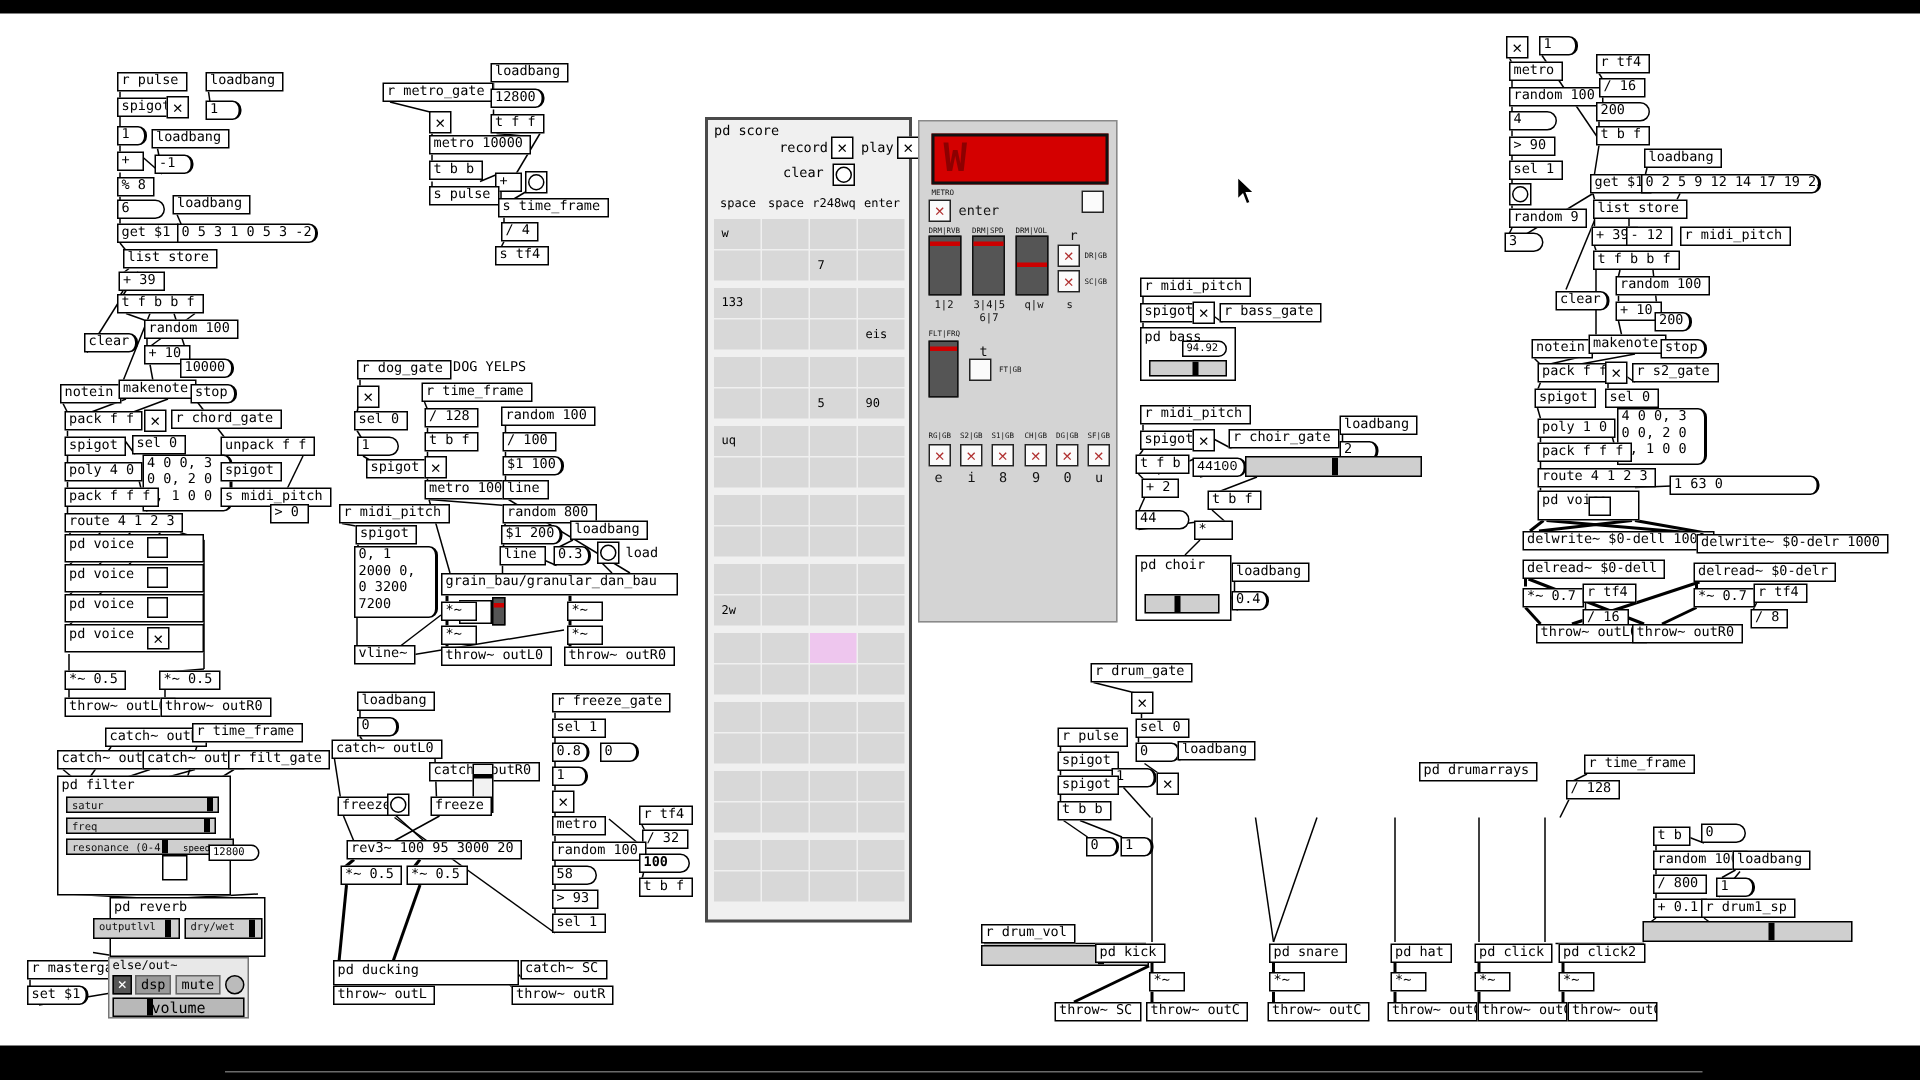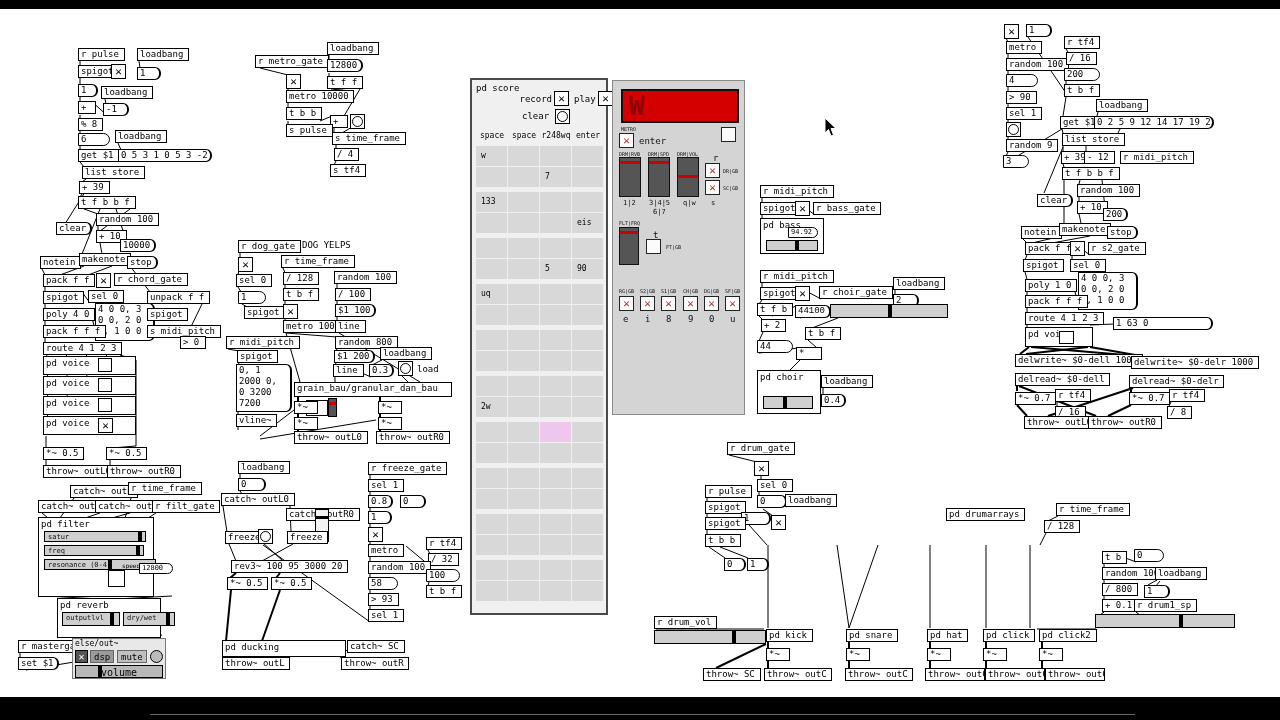--- a/index.html
+++ b/index.html
@@ -363,21 +363,21 @@
         <div class="bx b-obj" style="left: 38px; top: 500px; width: 68px; height: 13px;">catch~ outL</div>
         <div class="bx b-obj" style="left: 95px; top: 500px; width: 68px; height: 13px;">catch~ outC</div>
         <div class="bx b-obj" style="left: 152px; top: 500px; width: 68px; height: 13px;">r filt_gate</div>
         <div class="bx b-sub" style="left: 38px; top: 517px; width: 116px; height: 80px;">pd filter</div>
         <div class="bx b-hsl" style="left: 44px; top: 531px; width: 102px; height: 11px;"><span class="hl">satur</span><div class="hnd" style="left: calc(96% - 3px);"></div></div>
         <div class="bx b-hsl" style="left: 44px; top: 545px; width: 100px; height: 11px;"><span class="hl">freq</span><div class="hnd" style="left: calc(96% - 3px);"></div></div>
         <div class="bx b-hsl" style="left: 44px; top: 559px; width: 112px; height: 11px;"><span class="hl">resonance (0-4)</span><div class="hnd" style="left: calc(60% - 3px);"></div></div>
         <div class="bx b-cmt" style="left: 120px; top: 562px; width: 22px; height: 8px; font-size: 6px; line-height: 7px;">speed</div>
         <div class="bx b-num" style="left: 139px; top: 563px; width: 34px; height: 11px; font-size: 7px; line-height: 8px;">12800</div>
         <div class="bx b-box" style="left: 108px; top: 570px; width: 17px; height: 17px;"></div>
-        <div class="bx b-sub" style="left: 57px; top: 598px; width: 104px; height: 40px;">pd reverb</div>
+        <div class="bx b-sub" style="left: 73px; top: 598px; width: 104px; height: 40px;">pd reverb</div>
         <div class="bx b-hsl" style="left: 62px; top: 612px; width: 58px; height: 14px;"><span class="hl">outputlvl</span><div class="hnd" style="left: calc(90% - 3px);"></div></div>
         <div class="bx b-hsl" style="left: 123px; top: 612px; width: 52px; height: 14px;"><span class="hl">dry/wet</span><div class="hnd" style="left: calc(90% - 3px);"></div></div>
         <div class="bx b-obj" style="left: 18px; top: 640px; width: 74px; height: 13px;">r mastergain</div>
         <div class="bx b-msg" style="left: 18px; top: 657px; width: 41px; height: 13px;">set $1</div>
         <div class="bx b-obj" style="left: 327px; top: 42px; width: 52px; height: 13px;">loadbang</div>
         <div class="bx b-obj" style="left: 255px; top: 55px; width: 74px; height: 13px;">r metro_gate</div>
         <div class="bx b-msg" style="left: 327px; top: 59px; width: 36px; height: 13px;">12800</div>
         <div class="bx b-tgl" style="left: 286px; top: 74px; width: 15px; height: 15px;">✕</div>
         <div class="bx b-obj" style="left: 327px; top: 76px; width: 36px; height: 13px;">t f f</div>
         <div class="bx b-obj" style="left: 286px; top: 90px; width: 68px; height: 13px;">metro 10000</div>
@@ -416,21 +416,21 @@
         <div class="bx b-msg" style="left: 369px; top: 364px; width: 25px; height: 13px;">0.3</div>
         <div class="bx b-bng" style="left: 398px; top: 361px; width: 15px; height: 15px;"><div class="circ"></div></div>
         <div class="bx b-cmt" style="left: 415px; top: 364px; width: 31px; height: 13px;">load</div>
         <div class="bx b-obj" style="left: 294px; top: 382px; width: 158px; height: 15px;">grain_bau/granular_dan_bau</div>
         <div class="bx b-box" style="left: 306px; top: 400px; width: 22px; height: 16px;"></div>
         <div class="bx b-vsl dark" style="left: 328px; top: 398px; width: 9px; height: 19px;"><div class="vhnd" style="top: 20%;"></div></div>
         <div class="bx b-obj" style="left: 294px; top: 401px; width: 24px; height: 13px;">*~</div>
         <div class="bx b-obj" style="left: 294px; top: 417px; width: 24px; height: 13px;">*~</div>
         <div class="bx b-obj" style="left: 378px; top: 401px; width: 24px; height: 13px;">*~</div>
         <div class="bx b-obj" style="left: 378px; top: 417px; width: 24px; height: 13px;">*~</div>
-        <div class="bx b-obj" style="left: 236px; top: 414px; width: 41px; height: 13px;">vline~</div>
+        <div class="bx b-obj" style="left: 236px; top: 430px; width: 41px; height: 13px;">vline~</div>
         <div class="bx b-obj" style="left: 294px; top: 431px; width: 74px; height: 13px;">throw~ outL0</div>
         <div class="bx b-obj" style="left: 376px; top: 431px; width: 74px; height: 13px;">throw~ outR0</div>
         <div class="bx b-obj" style="left: 238px; top: 461px; width: 52px; height: 13px;">loadbang</div>
         <div class="bx b-msg" style="left: 238px; top: 478px; width: 28px; height: 13px;">0</div>
         <div class="bx b-obj" style="left: 221px; top: 493px; width: 74px; height: 13px;">catch~ outL0</div>
         <div class="bx b-obj" style="left: 286px; top: 508px; width: 74px; height: 13px;">catch~ outR0</div>
         <div class="bx b-obj" style="left: 368px; top: 462px; width: 79px; height: 13px;">r freeze_gate</div>
         <div class="bx b-obj" style="left: 368px; top: 479px; width: 36px; height: 13px;">sel 1</div>
         <div class="bx b-msg" style="left: 368px; top: 495px; width: 25px; height: 13px;">0.8</div>
         <div class="bx b-msg" style="left: 400px; top: 495px; width: 26px; height: 13px;">0</div>
@@ -438,21 +438,21 @@
         <div class="bx b-tgl" style="left: 368px; top: 527px; width: 15px; height: 15px;">✕</div>
         <div class="bx b-vsl" style="left: 315px; top: 509px; width: 14px; height: 33px;"><div class="vhnd" style="top: 18%;"></div></div>
         <div class="bx b-obj" style="left: 225px; top: 531px; width: 41px; height: 13px;">freeze</div>
         <div class="bx b-bng" style="left: 258px; top: 529px; width: 15px; height: 15px;"><div class="circ"></div></div>
         <div class="bx b-obj" style="left: 287px; top: 531px; width: 41px; height: 13px;">freeze</div>
         <div class="bx b-obj" style="left: 368px; top: 544px; width: 36px; height: 13px;">metro</div>
         <div class="bx b-obj" style="left: 426px; top: 537px; width: 36px; height: 13px;">r tf4</div>
         <div class="bx b-obj" style="left: 428px; top: 553px; width: 31px; height: 13px;">/ 32</div>
         <div class="bx b-obj" style="left: 231px; top: 560px; width: 117px; height: 13px;">rev3~ 100 95 3000 20</div>
         <div class="bx b-obj" style="left: 368px; top: 561px; width: 63px; height: 13px;">random 100</div>
-        <div class="bx b-num" style="left: 426px; top: 569px; width: 34px; height: 13px;">100</div>
+        <div class="bx b-num" style="left: 426px; top: 569px; width: 34px; height: 13px; font-weight: bold;">100</div>
         <div class="bx b-obj" style="left: 227px; top: 577px; width: 41px; height: 13px;">*~ 0.5</div>
         <div class="bx b-obj" style="left: 271px; top: 577px; width: 41px; height: 13px;">*~ 0.5</div>
         <div class="bx b-num" style="left: 368px; top: 577px; width: 30px; height: 13px;">58</div>
         <div class="bx b-obj" style="left: 426px; top: 585px; width: 36px; height: 13px;">t b f</div>
         <div class="bx b-obj" style="left: 368px; top: 593px; width: 31px; height: 13px;">&gt; 93</div>
         <div class="bx b-obj" style="left: 368px; top: 609px; width: 36px; height: 13px;">sel 1</div>
         <div class="bx b-sub" style="left: 222px; top: 640px; width: 124px; height: 17px;">pd ducking</div>
         <div class="bx b-obj" style="left: 347px; top: 640px; width: 58px; height: 13px;">catch~ SC</div>
         <div class="bx b-obj" style="left: 222px; top: 657px; width: 68px; height: 13px;">throw~ outL</div>
         <div class="bx b-obj" style="left: 341px; top: 657px; width: 68px; height: 13px;">throw~ outR</div>
@@ -491,21 +491,21 @@
         <div class="bx b-obj" style="left: 705px; top: 517px; width: 41px; height: 13px;">spigot</div>
         <div class="bx b-tgl" style="left: 771px; top: 515px; width: 15px; height: 15px;">✕</div>
         <div class="bx b-obj" style="left: 705px; top: 534px; width: 36px; height: 13px;">t b b</div>
         <div class="bx b-msg" style="left: 724px; top: 558px; width: 22px; height: 13px;">0</div>
         <div class="bx b-msg" style="left: 747px; top: 558px; width: 22px; height: 13px;">1</div>
         <div class="bx b-obj" style="left: 946px; top: 508px; width: 79px; height: 13px;">pd drumarrays</div>
         <div class="bx b-obj" style="left: 1056px; top: 503px; width: 74px; height: 13px;">r time_frame</div>
         <div class="bx b-obj" style="left: 1044px; top: 520px; width: 36px; height: 13px;">/ 128</div>
         <div class="bx b-obj" style="left: 654px; top: 616px; width: 63px; height: 13px;">r drum_vol</div>
         <div class="bx b-hsl" style="left: 654px; top: 630px; width: 112px; height: 14px;"><div class="hnd" style="left: calc(73% - 3px);"></div></div>
-        <div class="bx b-obj" style="left: 766px; top: 629px; width: 47px; height: 13px;">pd kick</div>
+        <div class="bx b-obj" style="left: 730px; top: 629px; width: 47px; height: 13px;">pd kick</div>
         <div class="bx b-obj" style="left: 846px; top: 629px; width: 52px; height: 13px;">pd snare</div>
         <div class="bx b-obj" style="left: 927px; top: 629px; width: 41px; height: 13px;">pd hat</div>
         <div class="bx b-obj" style="left: 983px; top: 629px; width: 52px; height: 13px;">pd click</div>
         <div class="bx b-obj" style="left: 1039px; top: 629px; width: 58px; height: 13px;">pd click2</div>
         <div class="bx b-obj" style="left: 766px; top: 648px; width: 24px; height: 13px;">*~</div>
         <div class="bx b-obj" style="left: 846px; top: 648px; width: 24px; height: 13px;">*~</div>
         <div class="bx b-obj" style="left: 927px; top: 648px; width: 24px; height: 13px;">*~</div>
         <div class="bx b-obj" style="left: 983px; top: 648px; width: 24px; height: 13px;">*~</div>
         <div class="bx b-obj" style="left: 1039px; top: 648px; width: 24px; height: 13px;">*~</div>
         <div class="bx b-obj" style="left: 703px; top: 668px; width: 58px; height: 13px;">throw~ SC</div>

